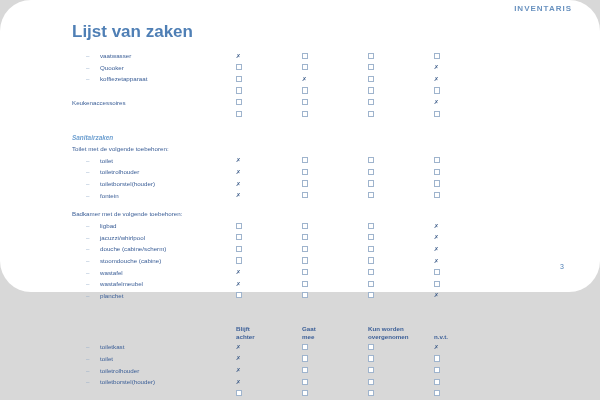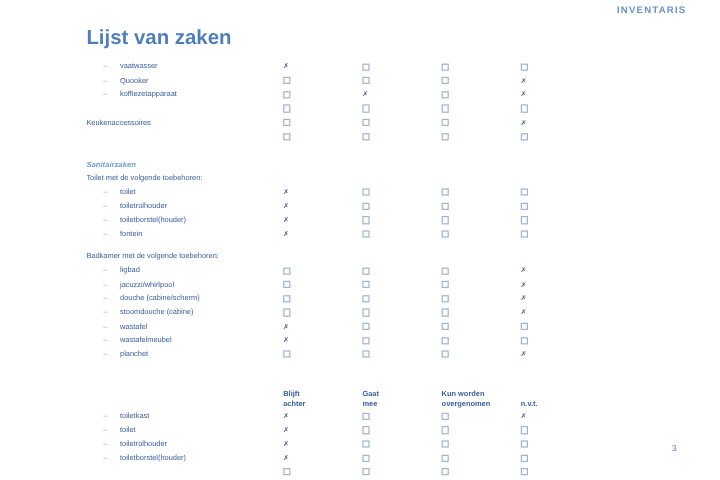--- a/index.html
+++ b/index.html
@@ -9,23 +9,24 @@
   }
   body {
     width: 600px;
     height: 400px;
     overflow: hidden;
     font-family: "Liberation Sans", sans-serif;
   }
   .page {
     position: relative;
     width: 600px;
-    height: 400px;
+    height: 292px;
     background: #ffffff;
     box-sizing: border-box;
+    border-radius: 31px;
   }
   .logo {
     position: absolute;
     top: 4px;
     right: 28px;
     font-size: 8px;
     letter-spacing: 1px;
     color: #4f7fb5;
     font-weight: bold;
     opacity: .85;

